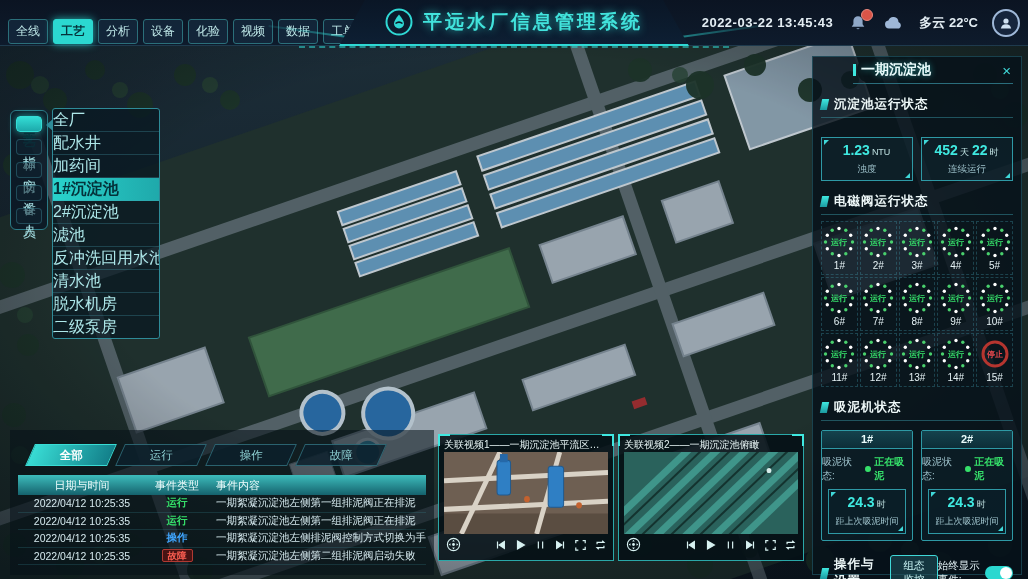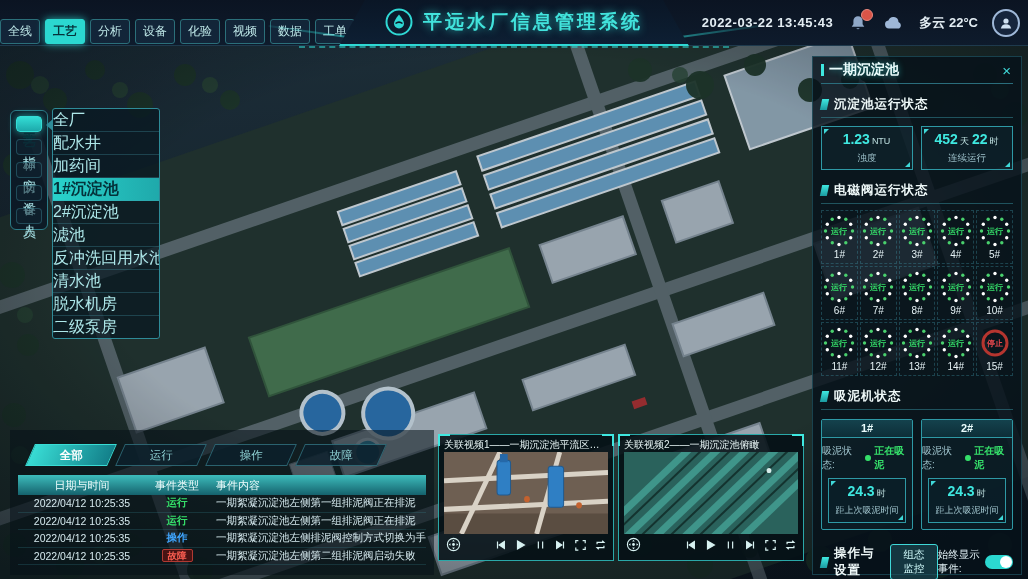--- a/index.html
+++ b/index.html
@@ -5,21 +5,21 @@
   html,body{margin:0;padding:0;width:1028px;height:579px;overflow:hidden;
     background:#0c151d;font-family:"Liberation Sans","DejaVu Sans",sans-serif;}
   #stage{position:relative;width:1028px;height:579px;overflow:hidden;}
 
   
   #scene{position:absolute;left:0;top:45px;z-index:0;}
 
   
   #header{position:absolute;left:0;top:0;width:1028px;height:45px;z-index:30;
     background:linear-gradient(180deg,#0b1422,#0e1b2c);border-bottom:1px solid #1e3a4d;}
-  #nav-tabs{position:absolute;left:0;top:19px;display:flex;gap:5px;}
+  #nav-tabs{position:absolute;left:8px;top:19px;display:flex;gap:5px;}
   .nav-tab{padding:3px 7px;font-size:12px;color:#bfe8e8;background:rgba(20,40,60,.85);
     border:1px solid #2b6f7a;border-radius:3px;cursor:pointer;white-space:nowrap;}
   .nav-tab.active{background:#2bd8d0;color:#06323a;font-weight:bold;
     box-shadow:0 0 8px rgba(43,216,208,.8);border-color:#2bd8d0;}
   #title-block{position:absolute;left:50%;top:0;transform:translateX(-50%);height:44px;
     display:flex;align-items:center;gap:10px;padding:0 46px;
     background:linear-gradient(180deg,#0a1626,#0d1f33);
     clip-path:polygon(26px 0,calc(100% - 26px) 0,100% 100%,0 100%);
     border-bottom:2px solid #2fd8d4;}
   #app-title{font-size:19px;font-weight:bold;color:#42e3dc;letter-spacing:3px;
@@ -63,32 +63,32 @@
     white-space:nowrap;overflow:hidden;}
   .menu-item:last-child{border-bottom:none;}
   .menu-item.active{background:linear-gradient(90deg,#29d3cc,#1fa9ab);color:#04323a;
     font-weight:bold;}
 
   
   #right-panel{position:absolute;left:812px;top:56px;width:210px;height:519px;z-index:20;
     background:rgba(6,17,26,.82);border:1px solid rgba(45,120,140,.45);
     box-sizing:border-box;padding:0 8px;}
   #rp-header{height:26px;display:flex;align-items:center;justify-content:space-between;
-    border-bottom:1px solid #2a6d7c;}
+    border-bottom:1px solid #2a6d7c;margin-left:32px;}
   #rp-title{font-size:14px;font-weight:bold;color:#eafcfc;
     text-shadow:0 0 6px rgba(47,216,212,.6);padding-left:8px;position:relative;}
   #rp-title::before{content:"";position:absolute;left:0;top:3px;width:3px;height:12px;
     background:#3fe8e0;}
   #rp-close{font-size:15px;color:#3fd8d8;cursor:pointer;padding:0 2px;}
   .section-head{display:flex;align-items:center;height:20px;margin-top:10px;
     border-bottom:1px solid rgba(60,160,175,.45);padding-bottom:3px;}
   .section-accent{width:7px;height:11px;background:linear-gradient(180deg,#3fe8e0,#1b9aa0);
     transform:skewX(-12deg);margin-right:6px;flex:none;}
   .section-title{font-size:12.5px;font-weight:bold;color:#eef8f8;letter-spacing:1px;}
-  #stat-row{display:flex;gap:8px;margin-top:8px;}
+  #stat-row{display:flex;gap:8px;margin-top:19px;}
   .stat-box{flex:1;height:42px;border:1px solid #2e99a5;background:rgba(20,50,60,.35);
     position:relative;display:flex;flex-direction:column;align-items:center;
     justify-content:center;}
   .stat-box::before,.mud-box::before{content:"";position:absolute;left:2px;top:2px;
     border-top:5px solid #3fd8d8;border-right:5px solid transparent;}
   .stat-box::after,.mud-box::after{content:"";position:absolute;right:2px;bottom:2px;
     border-bottom:5px solid #3fd8d8;border-left:5px solid transparent;}
   .stat-val{line-height:15px;}
   .sv{font-size:14px;font-weight:bold;color:#3fe8e0;margin:0 1px;}
   .su{font-size:9px;color:#bfe0e0;margin:0 2px 0 1px;}

